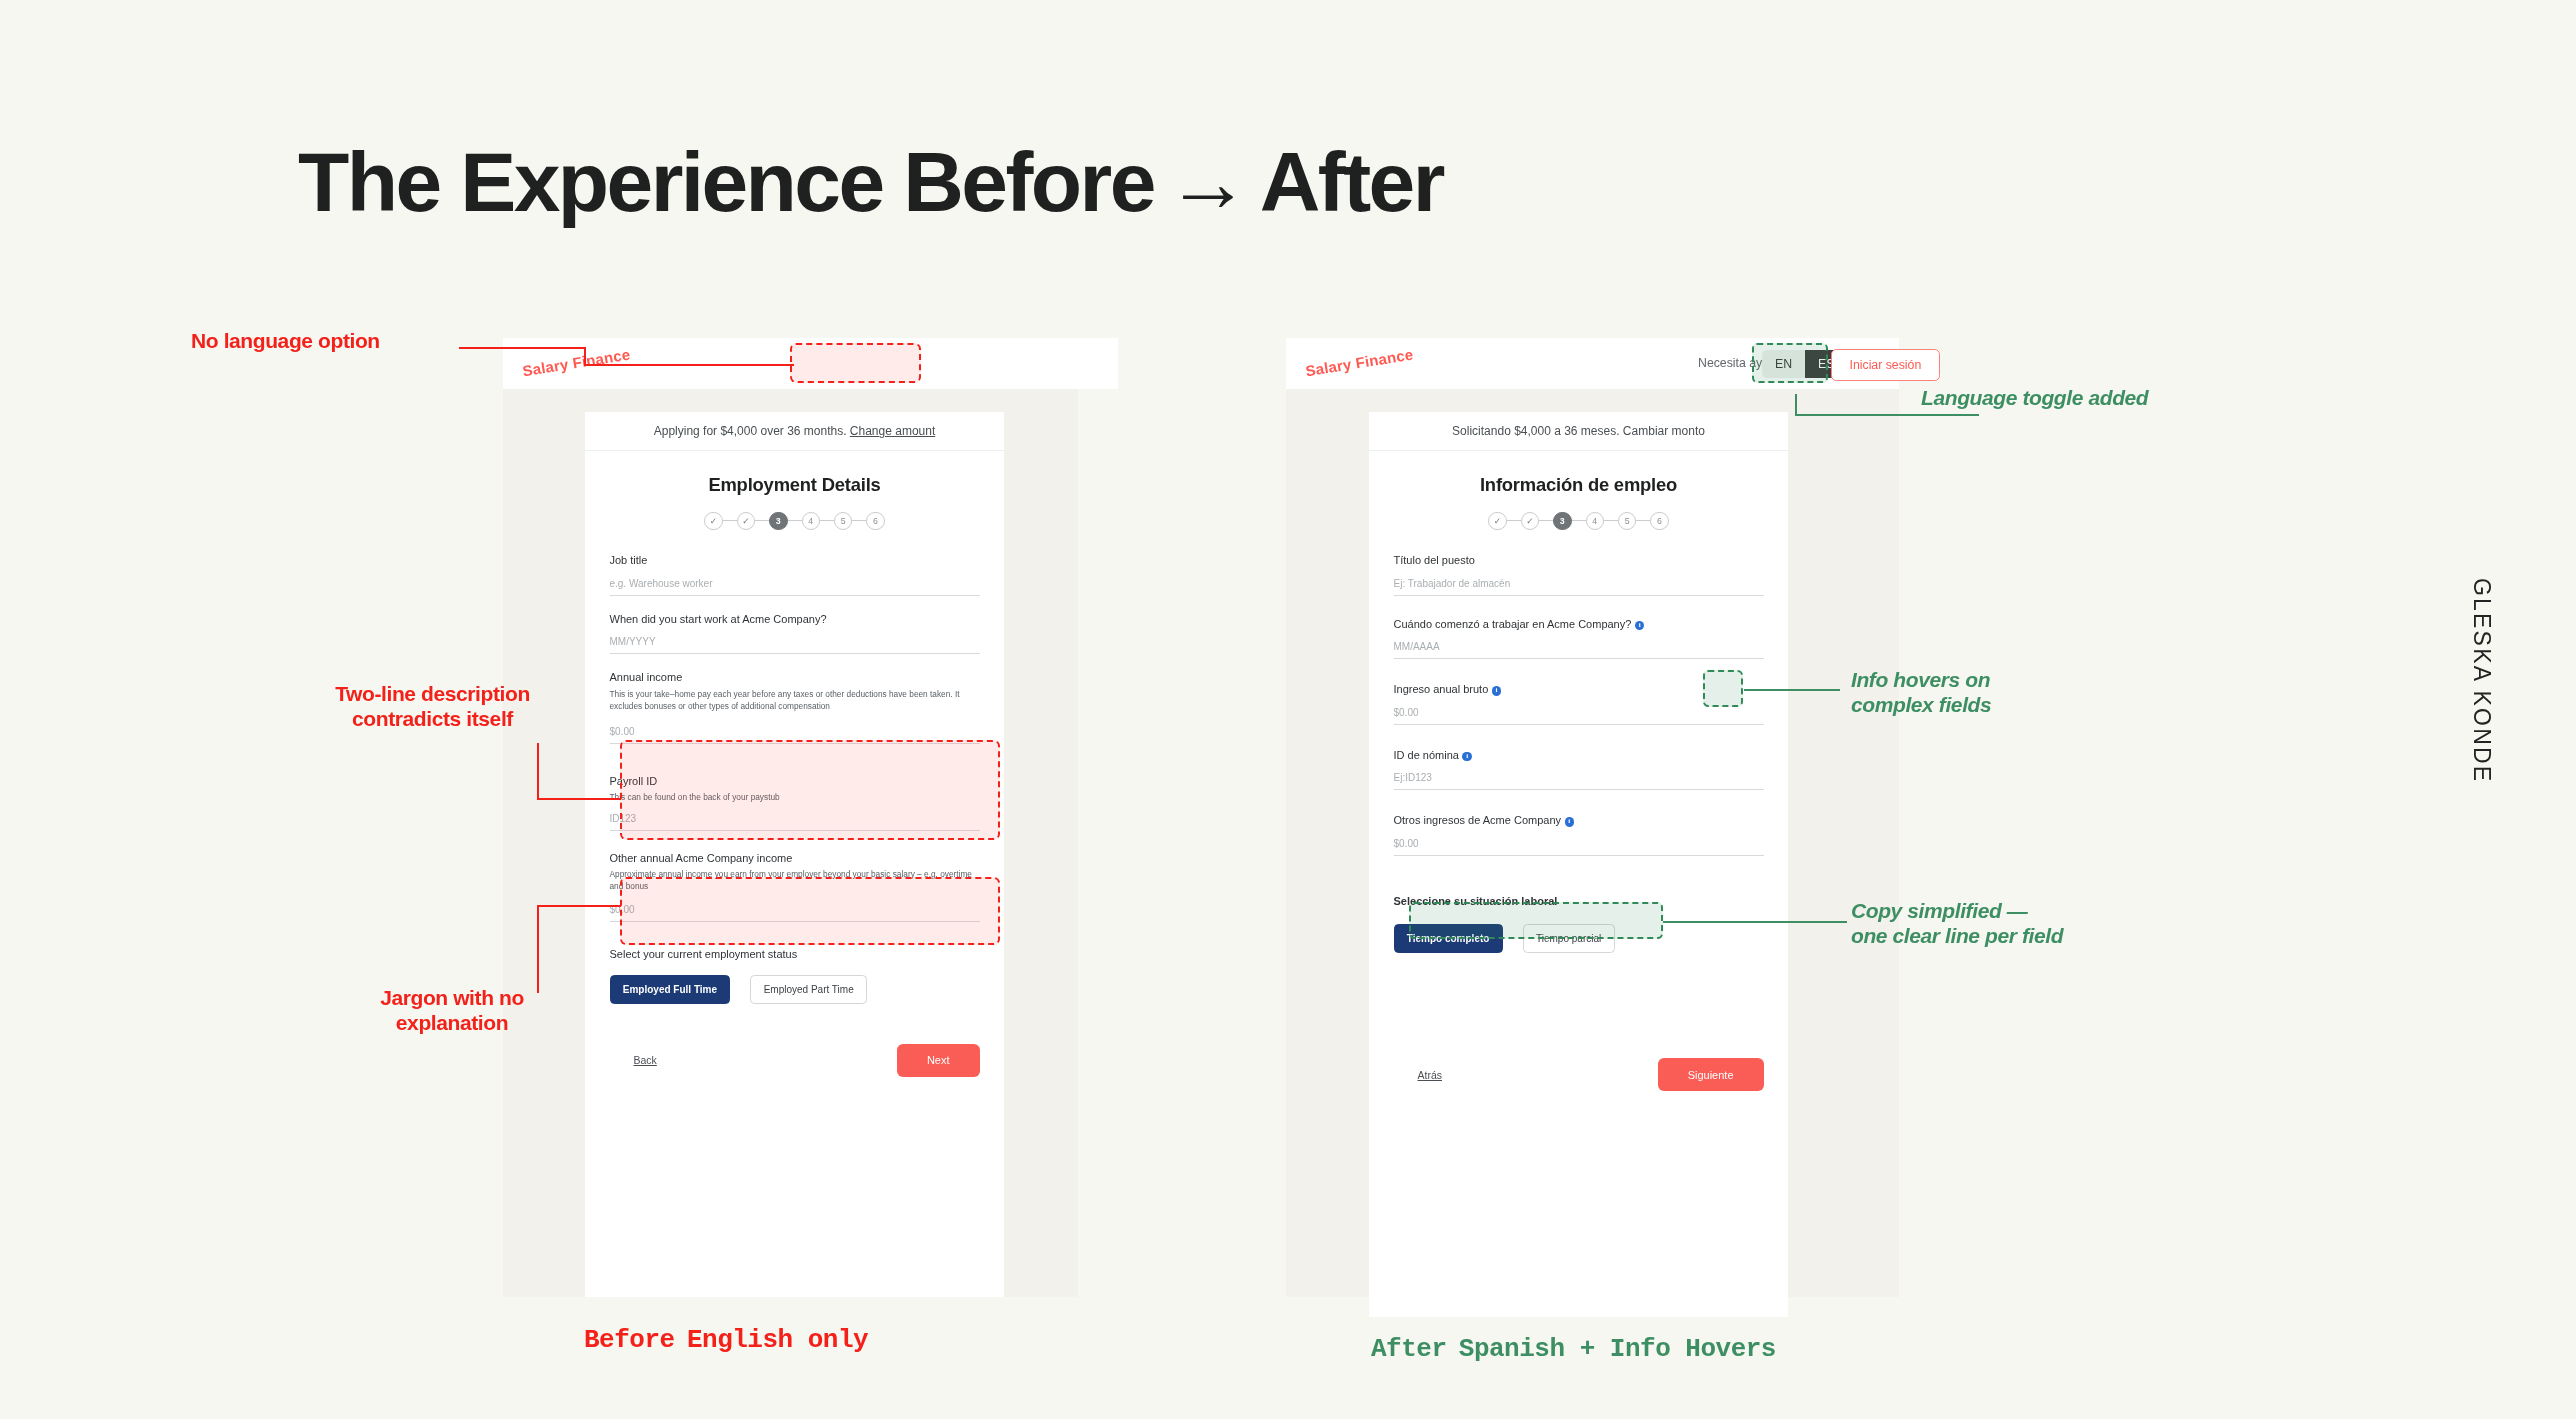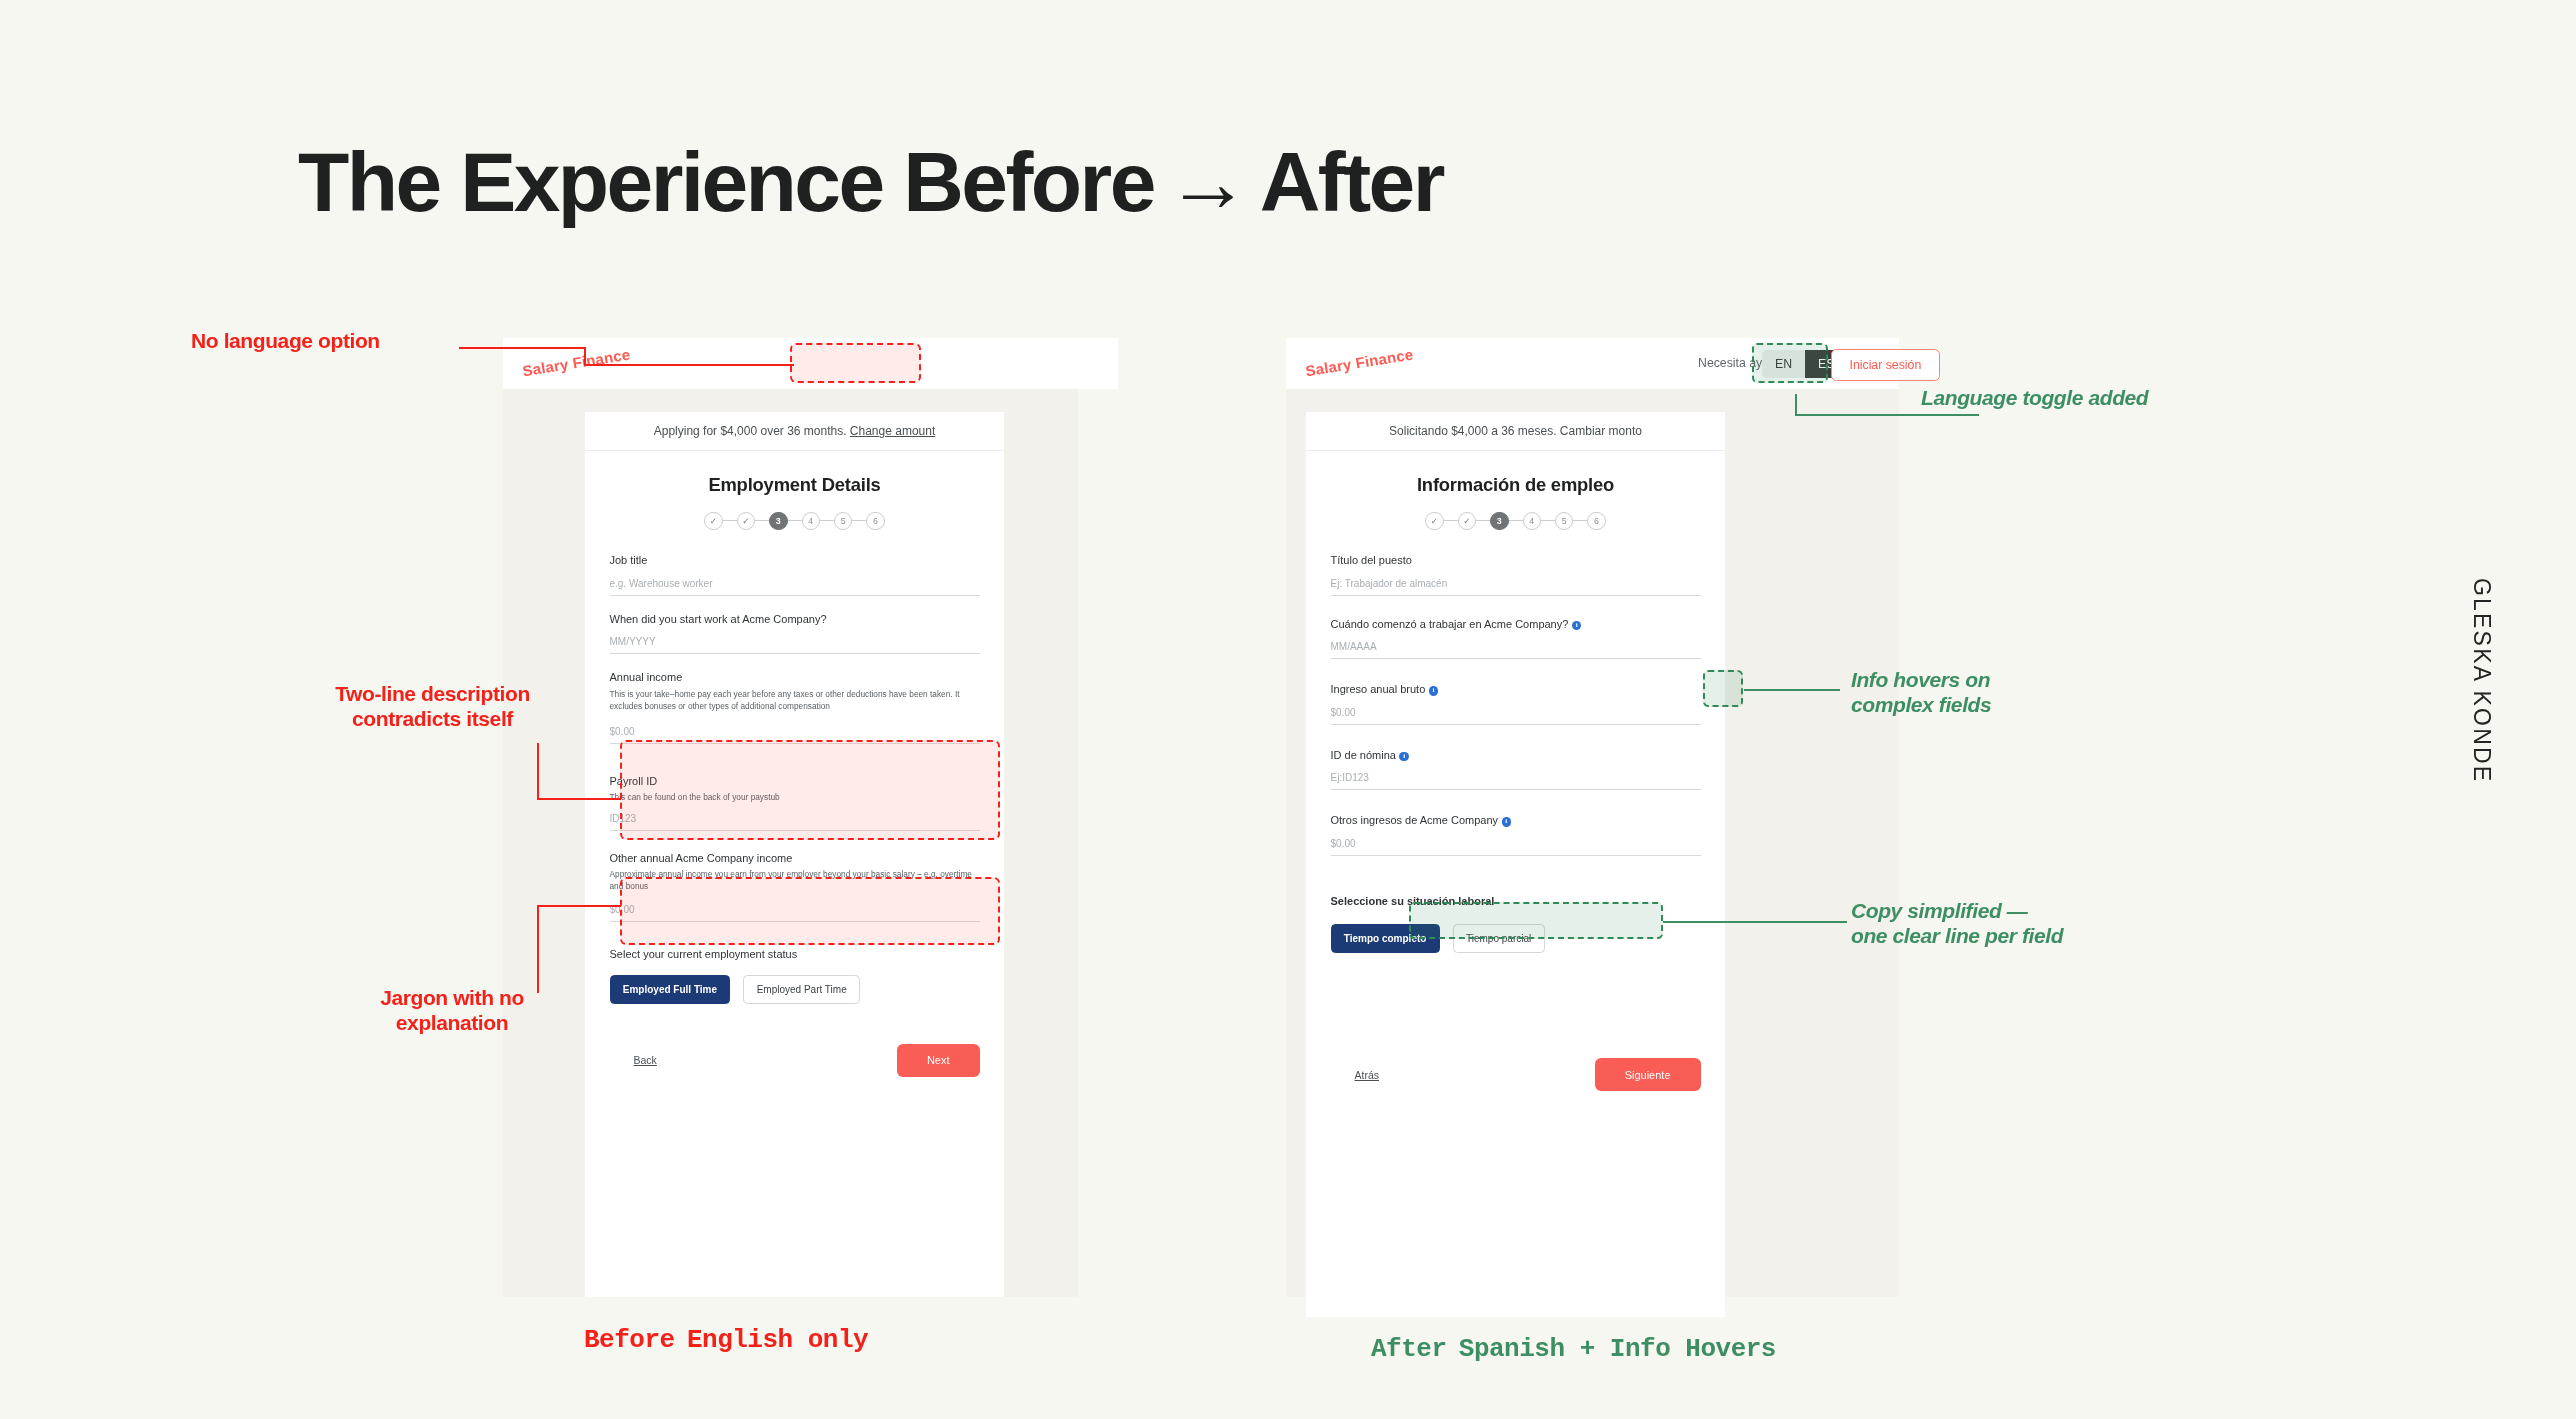--- a/index.html
+++ b/index.html
@@ -86,21 +86,21 @@
   .info-dot {
     display: inline-block; width: 9.6px; height: 9.6px; border-radius: 50%;
     background: #2a6fd6; color: #fff; font-size: 7px; font-weight: 700;
     text-align: center; line-height: 9.6px; vertical-align: 0.9px; margin-left: 3.5px;
     font-family: "Liberation Serif", serif;
   }
 
   
   .choice-label { font-size: 11px; color: #2f3336; margin-top: 26px; }
   .choice-label.bold { font-weight: 700; }
-  .choices { display: flex; gap: 13px; margin-top: 15px; align-items: center; }
+  .choices { display: flex; gap: 20px; margin-top: 15px; align-items: center; }
   .choice {
     font-size: 10px; padding: 8px 12.3px; border-radius: 4.4px;
     border: 0.9px solid #d3d7da; background: #fff; color: #3c4145; white-space: nowrap;
   }
   .choice.sel { background: #1c3a76; border-color: #1c3a76; color: #fff; font-weight: 700; }
 
   
   .card-foot { display: flex; align-items: center; justify-content: space-between; padding: 0 24.5px; margin-left: 24px; }
   .back-link { font-size: 10.5px; color: #4a4f53; text-decoration: underline; }
   .next-btn {
@@ -255,21 +255,21 @@
   <div class="topbar" style="left:1286px; top:338px; width:613px; height:51px;">
     <div class="logo" style="left:19px; top:16px;">Salary Finance</div>
     <div class="need-help" style="position:absolute; left:412px; top:17.5px;">Necesita ayuda?</div>
     <div class="lang-toggle" style="position:absolute; left:476px; top:12.3px;">
       <div class="lang-opt">EN</div>
       <div class="lang-opt active">ES</div>
     </div>
     <div class="signin-btn" style="position:absolute; left:545px; top:10.5px;">Iniciar sesión</div>
   </div>
 
-  <div class="card" style="left:1306px; top:412px; width:419px; height:905px;">
+  <div class="card" style="left:1369px; top:412px; width:419px; height:905px;">
     <div class="card-banner">
       <span>Solicitando $4,000 a 36 meses. Cambiar monto</span>
     </div>
     <div class="card-title">Información de empleo</div>
 
     <div class="stepper">
       <div class="step done">✓</div>
       <div class="step-line"></div>
       <div class="step done">✓</div>
       <div class="step-line"></div>

